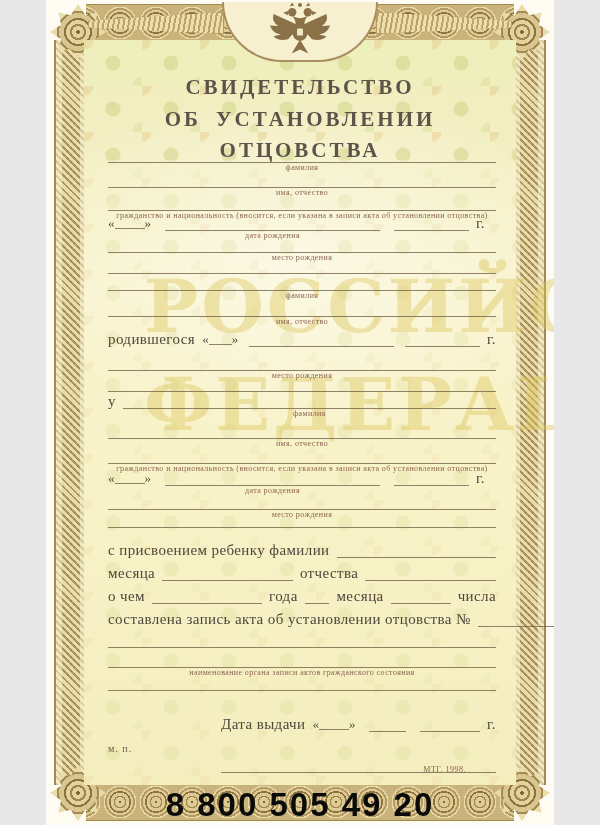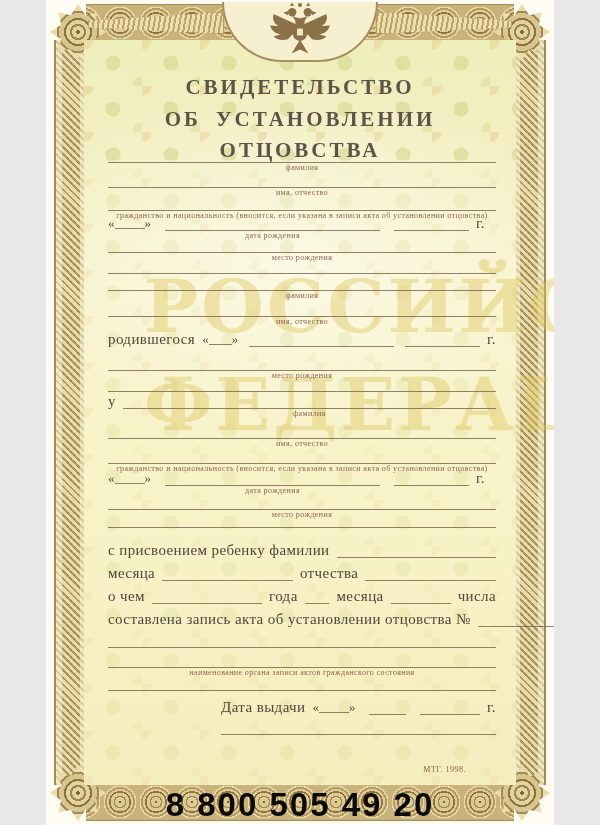--- a/index.html
+++ b/index.html
@@ -260,30 +260,33 @@
     </div>
     <div class="row" style="margin-top:4px">
       <div class="f">
         <div class="cap">наименование органа записи актов гражданского состояния</div>
       </div>
     </div>
     <div class="row" style="margin-top:7px">
       <div class="f"></div>
     </div>
 
-    <div class="row" style="margin-top:8px;margin-left:113px">
+    <div class="row" style="margin-top:25px;margin-left:113px">
       <span class="t">Дата выдачи</span>
       <span class="q">«</span>
         <span class="qf"></span>
         <span class="q">»</span>
       <span class="gap"></span>
       <div class="f"></div>
       <span class="gap"></span>
       <div class="f w60"></div>
       <span class="t after">г.</span>
+    </div>
+    <div class="row" style="margin-top:10px">
+      <span class="seal">м. п.</span>
     </div>
     <div class="row" style="margin-top:3px;margin-left:113px">
       <div class="f"></div>
     </div>
   </div>
 
   <div class="printcode">МТГ. 1998.</div>
   <div class="phone">8 800 505 49 20</div>
 </div>
 

